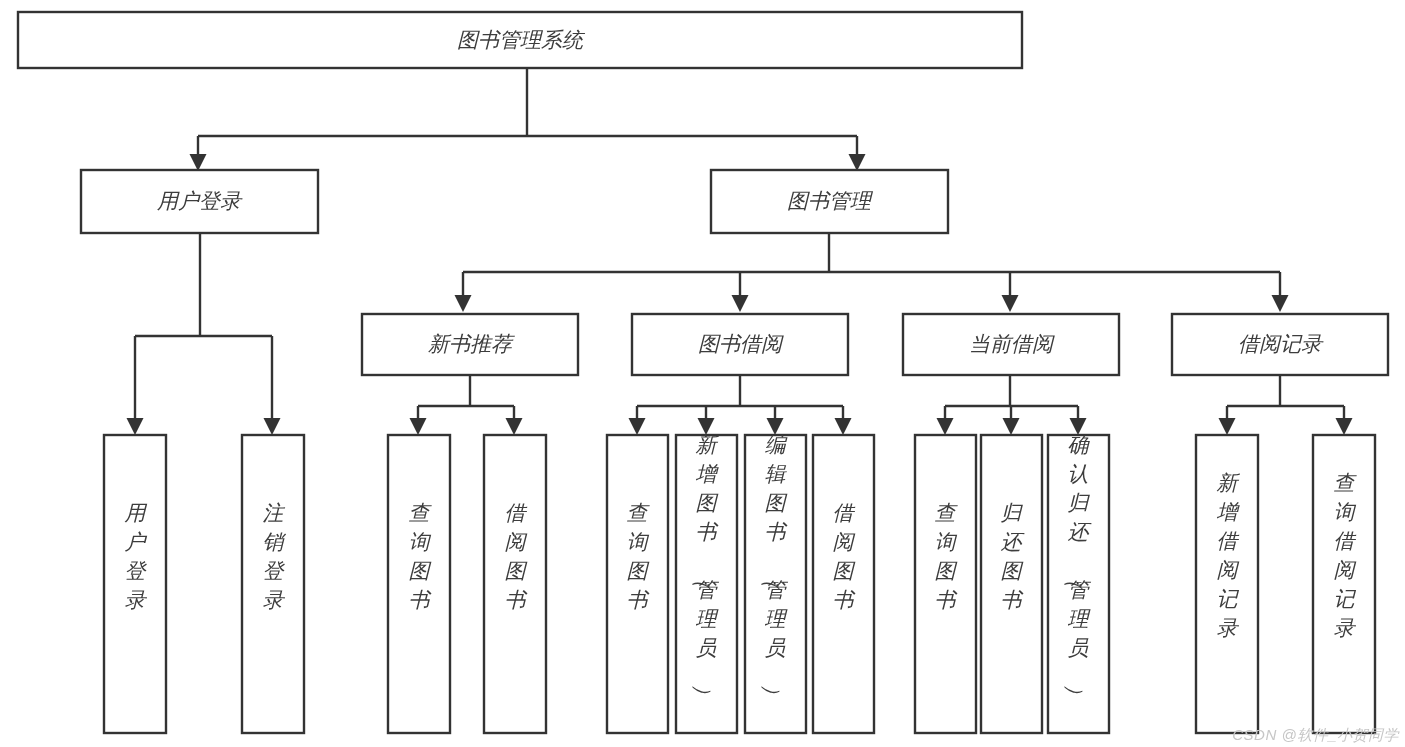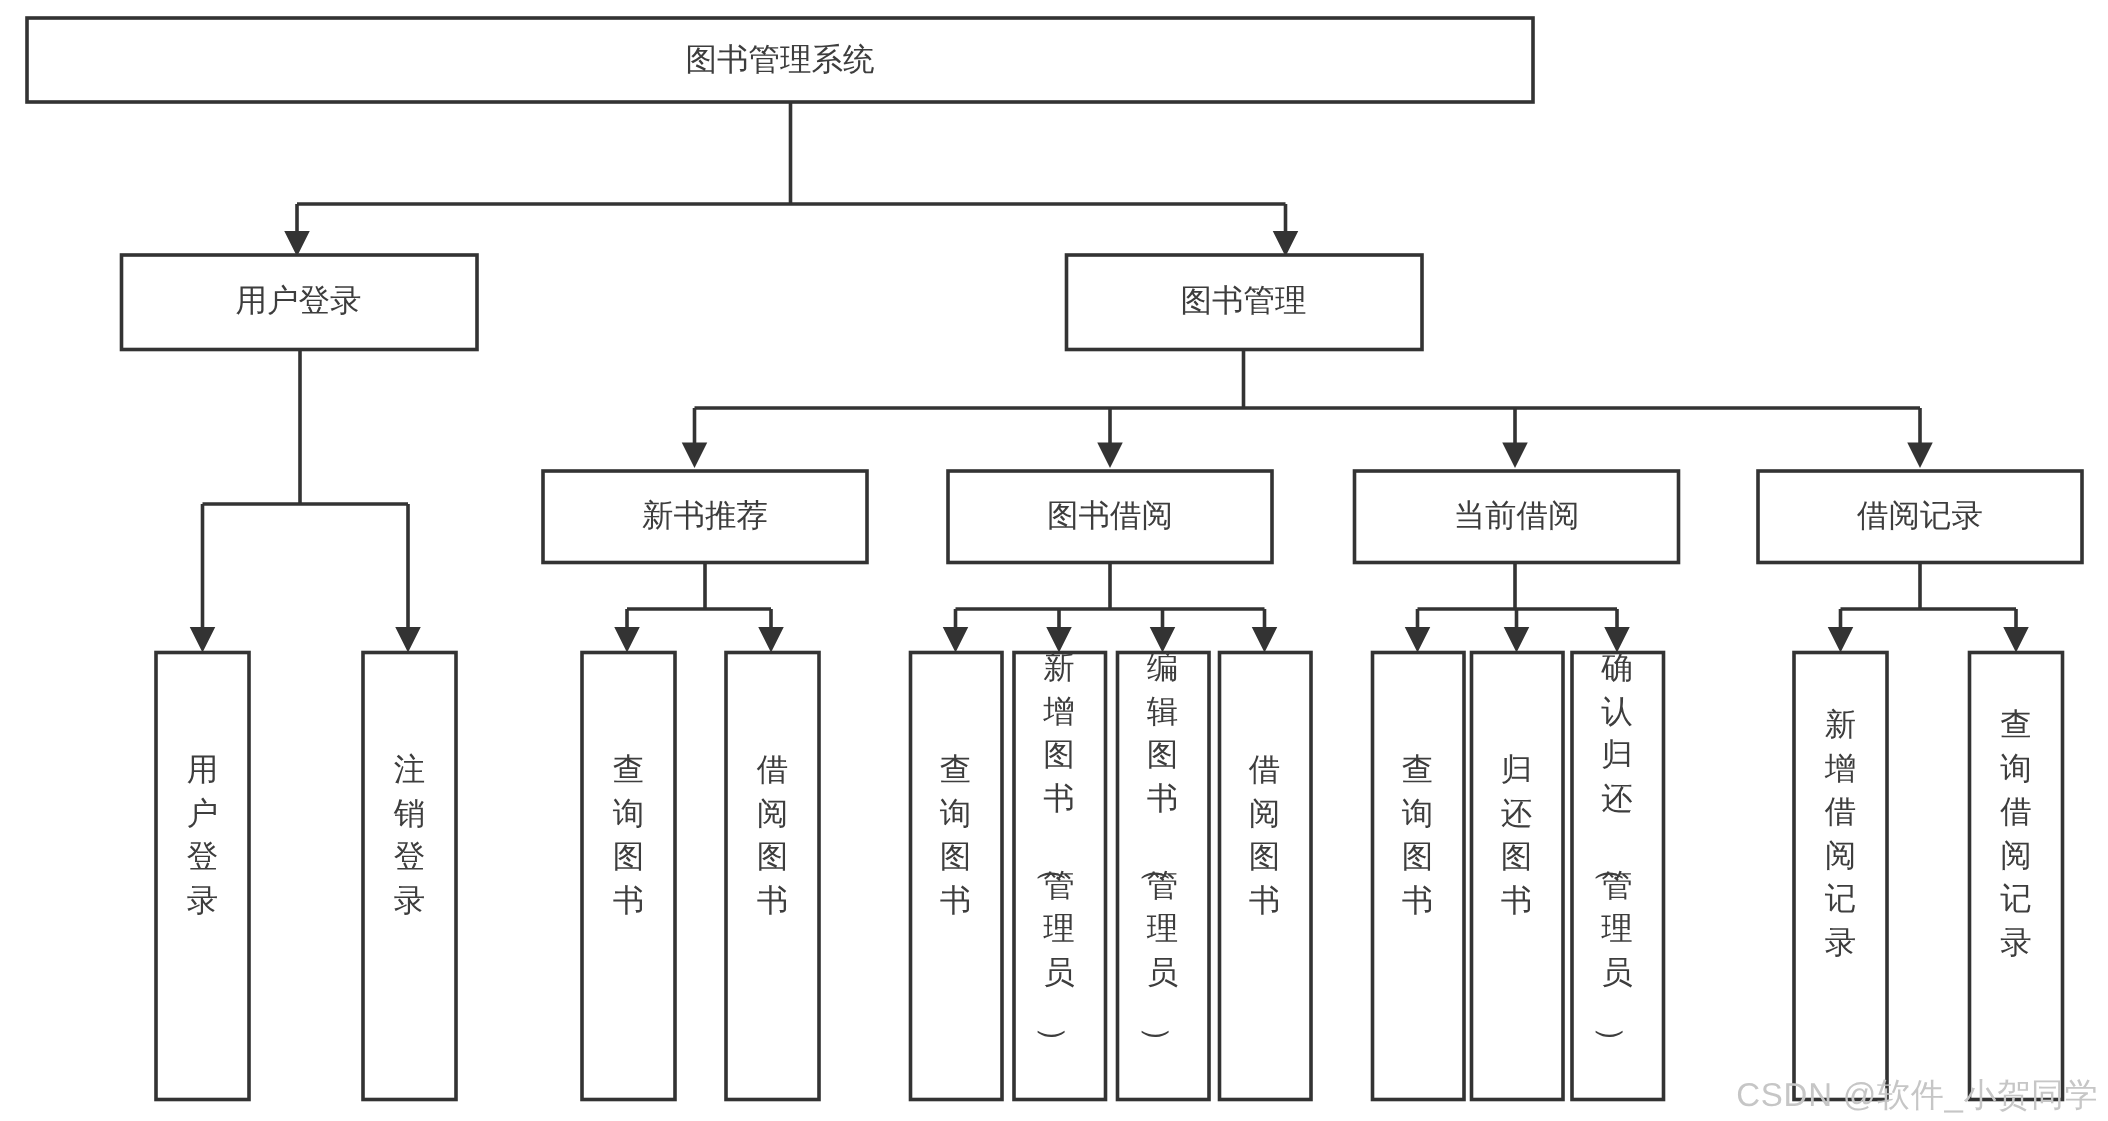--- a/index.html
+++ b/index.html
@@ -12,20 +12,21 @@
     width: 1405px;
     height: 747px;
     font-family: "Liberation Sans", "DejaVu Sans", sans-serif;
     overflow: hidden;
   }
   #diagram-root {
     position: relative;
     width: 1405px;
     height: 747px;
     background: #ffffff;
+    font-style: italic;
   }
   svg#tree-svg {
     position: absolute;
     left: 0;
     top: 0;
     width: 1405px;
     height: 747px;
     display: block;
   }
   .node-box {
@@ -55,21 +56,21 @@
   }
   .arrow-head {
     fill: #333333;
     stroke: none;
   }
   .watermark {
     position: absolute;
     right: 6px;
     bottom: 2px;
     font-family: "Liberation Sans", "DejaVu Sans", sans-serif;
-    font-size: 22px;
+    font-size: 15px;
     color: #c6c6c6;
     white-space: nowrap;
     letter-spacing: 0.5px;
     user-select: none;
   }
 </style>
 </head>
 <body>
 
 <div id="diagram-root">

